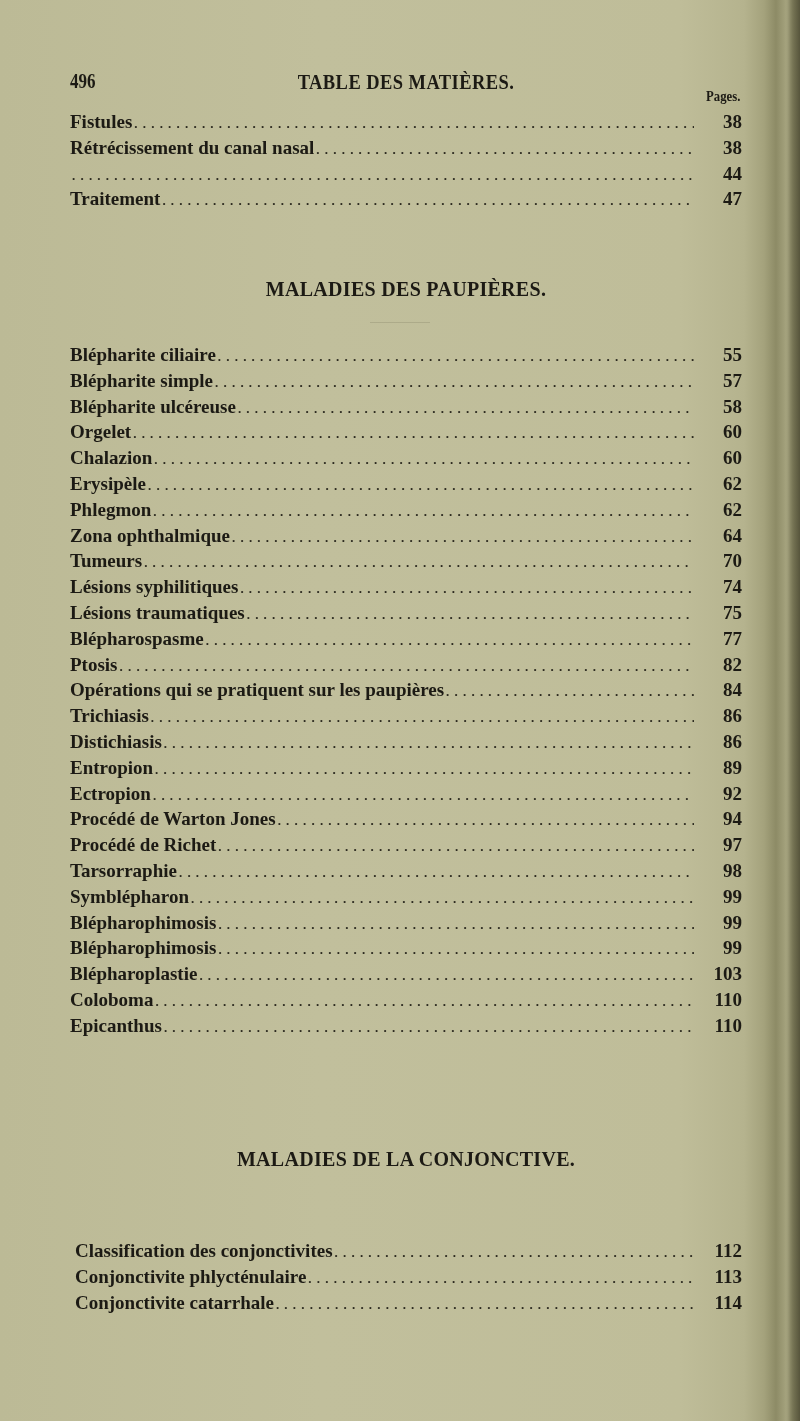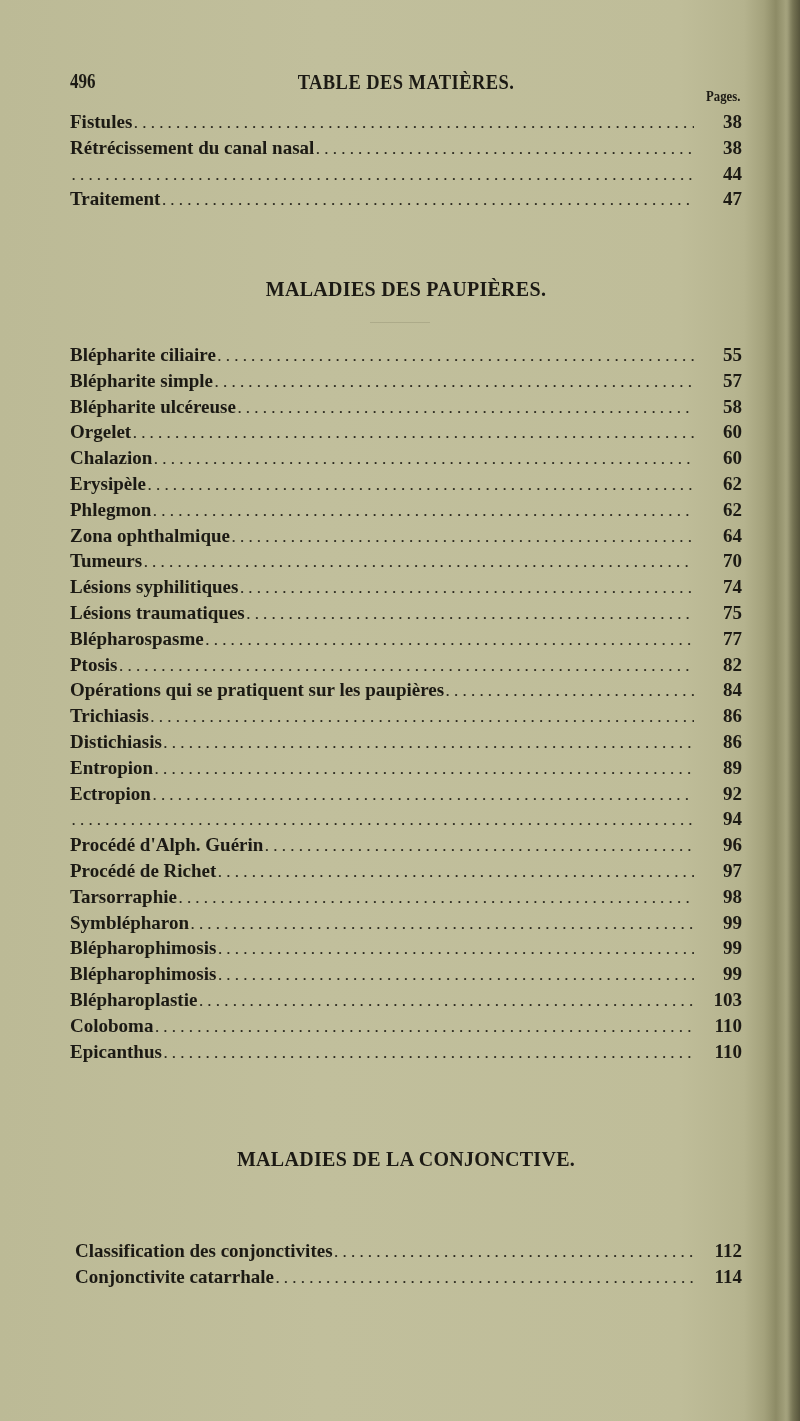--- a/index.html
+++ b/index.html
@@ -156,27 +156,23 @@
         <span class="label">Entropion</span>
         <span class="leader"></span>
         <span class="num">89</span>
       </div>
       <div class="row">
         <span class="label">Ectropion</span>
         <span class="leader"></span>
         <span class="num">92</span>
       </div>
       <div class="row">
+        <span class="label">Procédé de Warton Jones</span>
         <span class="leader"></span>
         <span class="num">94</span>
-      </div>
-      <div class="row">
-        <span class="label">Procédé d'Alph. Guérin</span>
-        <span class="leader"></span>
-        <span class="num">96</span>
       </div>
       <div class="row">
         <span class="label">Procédé de Richet</span>
         <span class="leader"></span>
         <span class="num">97</span>
       </div>
       <div class="row">
         <span class="label">Tarsorraphie</span>
         <span class="leader"></span>
         <span class="num">98</span>
@@ -214,18 +210,23 @@
     </div>
 
   <div class="section-title" style="top:1148px;">MALADIES DE LA CONJONCTIVE.</div>
   <div class="toc" id="toc-2" style="top:1226px; left:75px; width:667px;margin-top:12px;">
       <div class="row">
         <span class="label">Classification des conjonctivites</span>
         <span class="leader"></span>
         <span class="num">112</span>
       </div>
       <div class="row">
+        <span class="label">Conjonctivite phlycténulaire</span>
+        <span class="leader"></span>
+        <span class="num">113</span>
+      </div>
+      <div class="row">
         <span class="label">Conjonctivite catarrhale</span>
         <span class="leader"></span>
         <span class="num">114</span>
       </div>
     </div>
 </div>
 
 </body></html>

